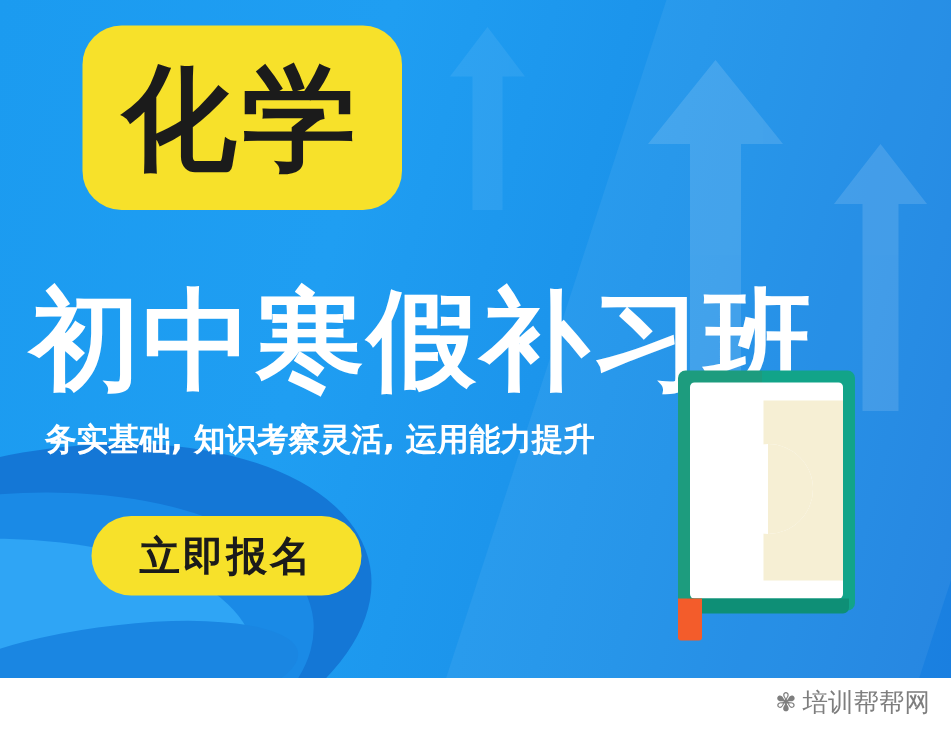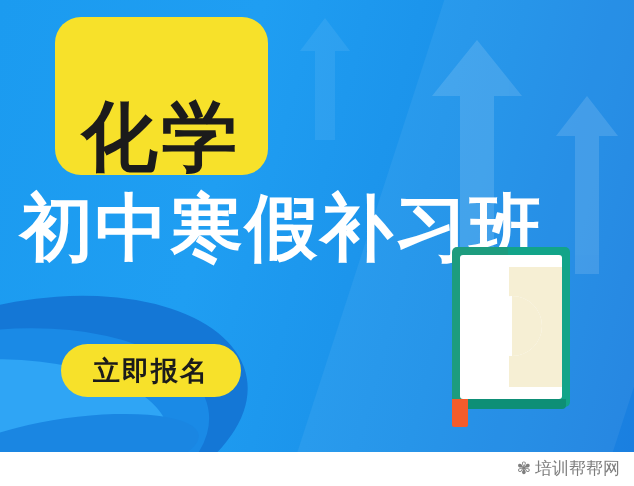--- a/index.html
+++ b/index.html
@@ -104,25 +104,25 @@
     transform: rotate(-8deg);
     border-radius: 50%;
   }
 
   
   .subject-badge {
     position: absolute;
     left: 55px;
     top: 17px;
     width: 213px;
-    height: 158px;
+    height: 123px;
     background: #f7e12a;
     border-radius: 26px;
     display: flex;
-    align-items: flex-end;
+    align-items: center;
     justify-content: center;
   }
   .subject-badge .subject-text {
     font-family: "DejaVu Sans", "Liberation Sans", sans-serif;
     font-size: 76px;
     font-weight: bold;
     color: #1b1b1b;
     letter-spacing: 4px;
     line-height: 1;
   }
@@ -299,20 +299,21 @@
     <div class="wave" id="wave-mid"></div>
     <div class="wave" id="wave-light"></div>
     <div class="wave" id="wave-strip"></div>
 
     <div class="subject-badge">
       <span class="subject-text">化学</span>
     </div>
 
     <div class="headline">初中寒假补习班</div>
 
+    <div class="subheadline">务实基础, 知识考察灵活, 运用能力提升</div>
 
     <div class="cta-button">
       <span class="cta-text">立即报名</span>
     </div>
 
     <div class="book">
       <div class="cover-left"></div>
       <div class="cover-right"></div>
       <div class="page-white"></div>
       <div class="page-inner-right"></div>

